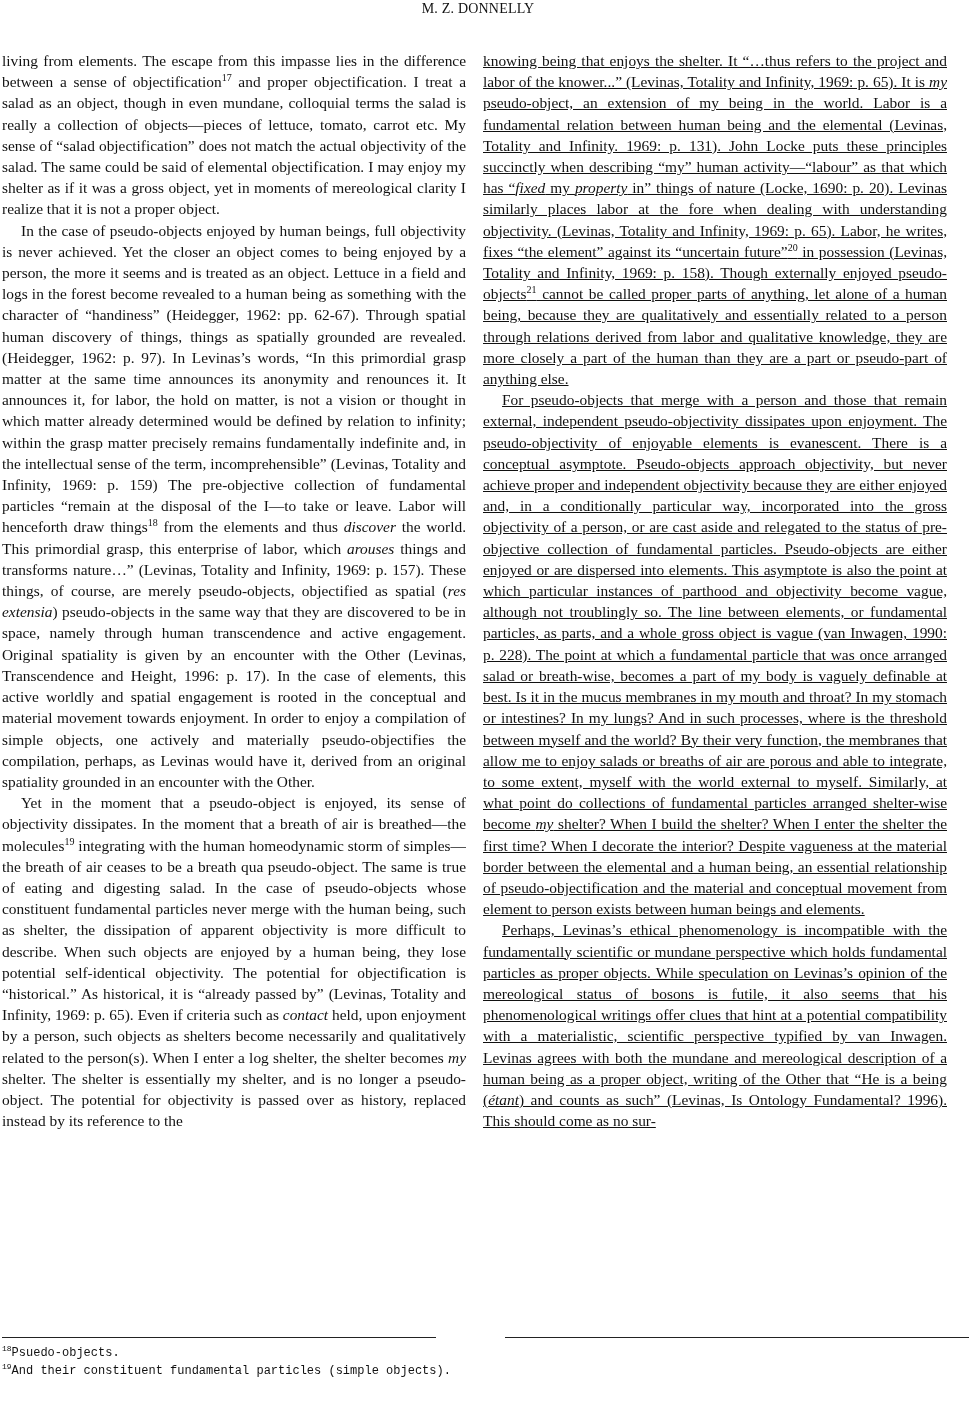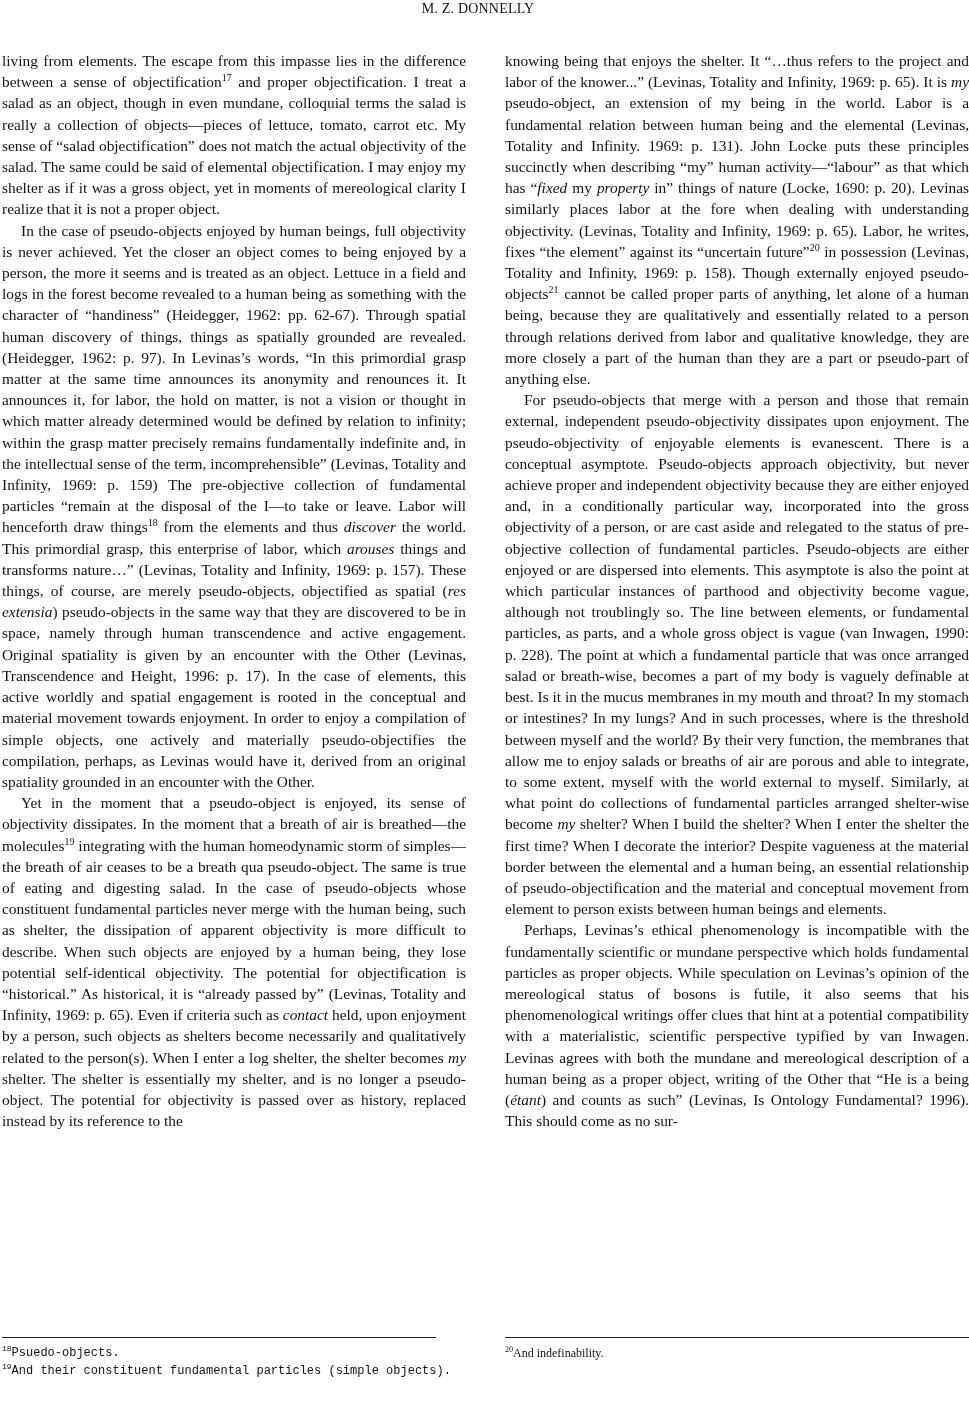--- a/index.html
+++ b/index.html
@@ -1,20 +1,20 @@
 <!DOCTYPE html>
 <html><head>
 <meta charset="utf-8">
 <style>
   html, body { margin: 0; padding: 0; background: #ffffff; }
   body { width: 969px; height: 1414px; position: relative; overflow: hidden; color: #111; font-family: "Liberation Serif", "DejaVu Serif", serif; }
   .header { position: absolute; top: 1px; left: 0; width: 956px; text-align: center; font-size: 14px; letter-spacing: 0.2px; }
   .col { position: absolute; top: 50px; width: 464px; font-size: 15.4px; line-height: 21.2px; text-align: justify; }
   .col.left { left: 2px; }
-  .col.right { left: 505px; }
+  .col.right { left: 483px; text-decoration: underline; }
   .col p { margin: 0; text-indent: 19px; }
   .col p.cont { text-indent: 0; }
   .col sup { font-size: 10px; line-height: 0; vertical-align: 6px; }
   .fn-rule { position: absolute; top: 1337px; height: 0; border-top: 1px solid #222; }
   .fn-rule.left { left: 2px; width: 434px; }
   .fn-rule.right { left: 505px; width: 464px; }
   .footnotes { position: absolute; top: 1344px; font-size: 12px; line-height: 18px; }
   .footnotes.left { left: 2px; font-family: Liberation Mono, monospace; }
   .footnotes.right { left: 505px; }
   .footnotes sup { font-size: 8px; vertical-align: 5px; line-height: 0; }
@@ -40,17 +40,16 @@
   </div>
 
 <div class="fn-rule left"></div>
 <div class="fn-rule right"></div>
 
 <div class="footnotes left">
   <div><sup>18</sup><span>Psuedo-objects.</span></div>
   <div><sup>19</sup><span>And their constituent fundamental particles (simple objects).</span></div>
 </div>
 <div class="footnotes right">
-  <div><sup>20</sup><span>And indefinability.</span></div>
 </div>
 
 <div class="footer copy">Copyright © 2013 SciRes.</div>
 <div class="footer page">289</div>
 
 </body></html>

